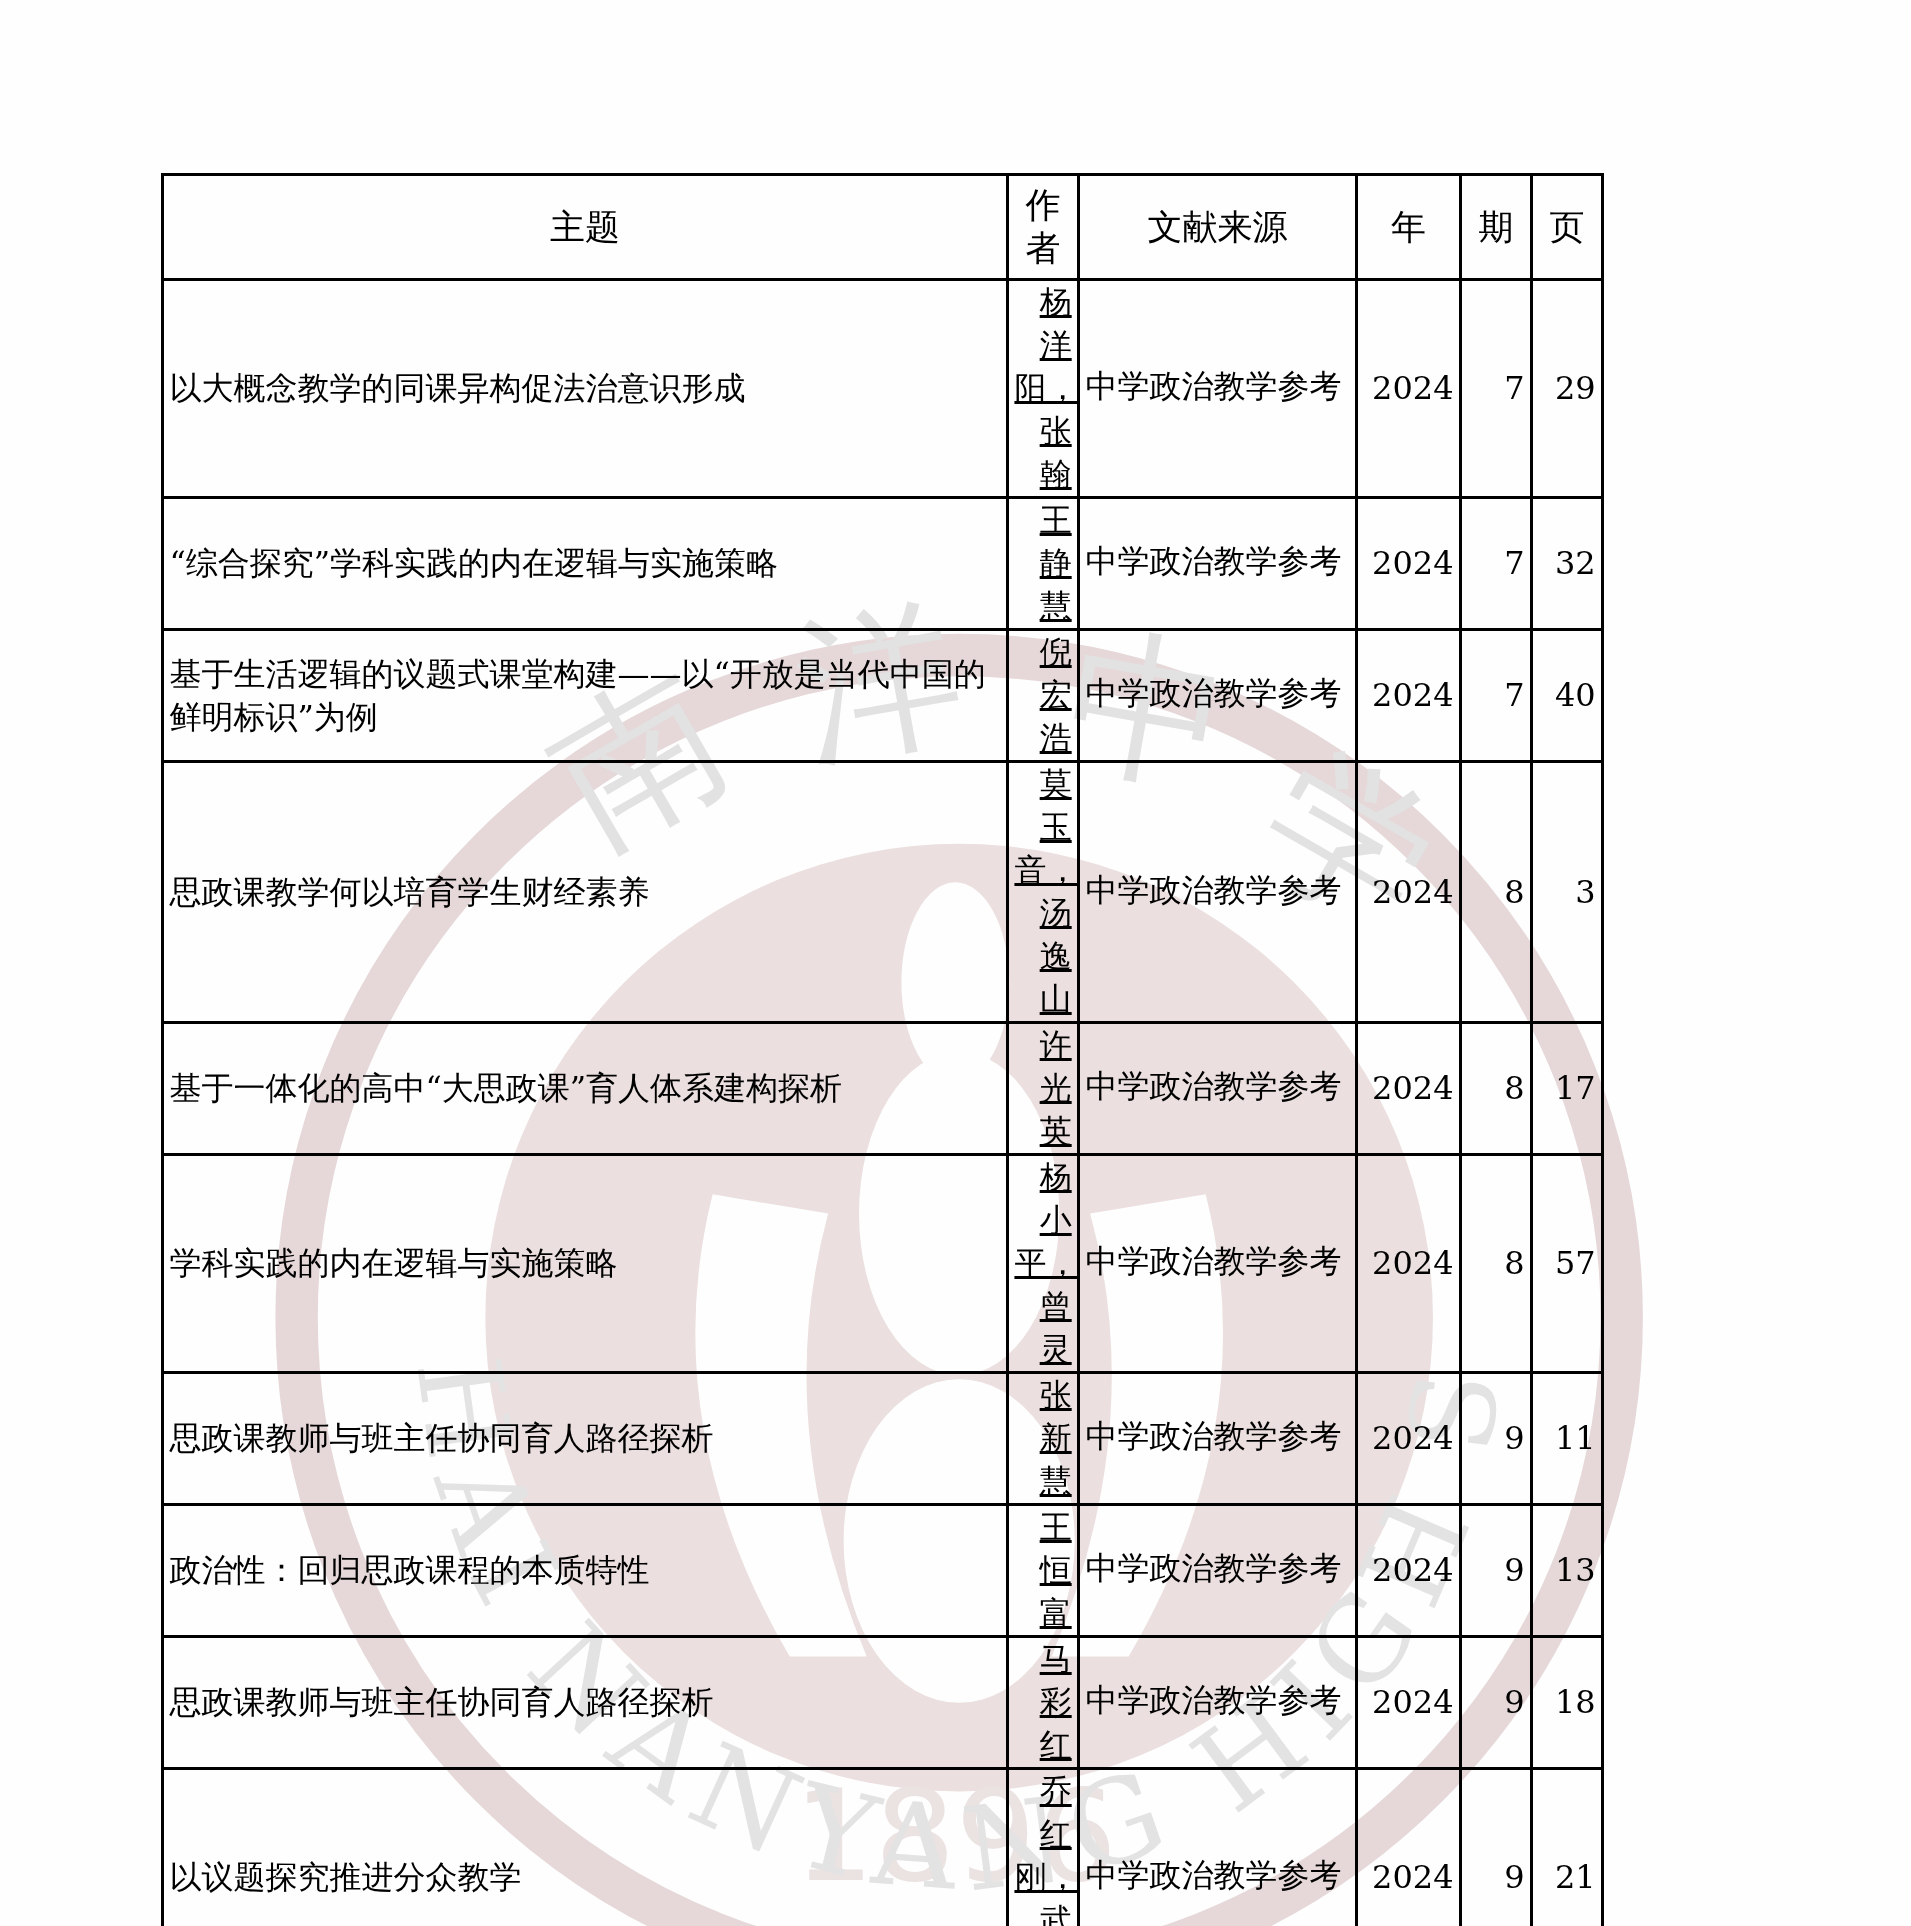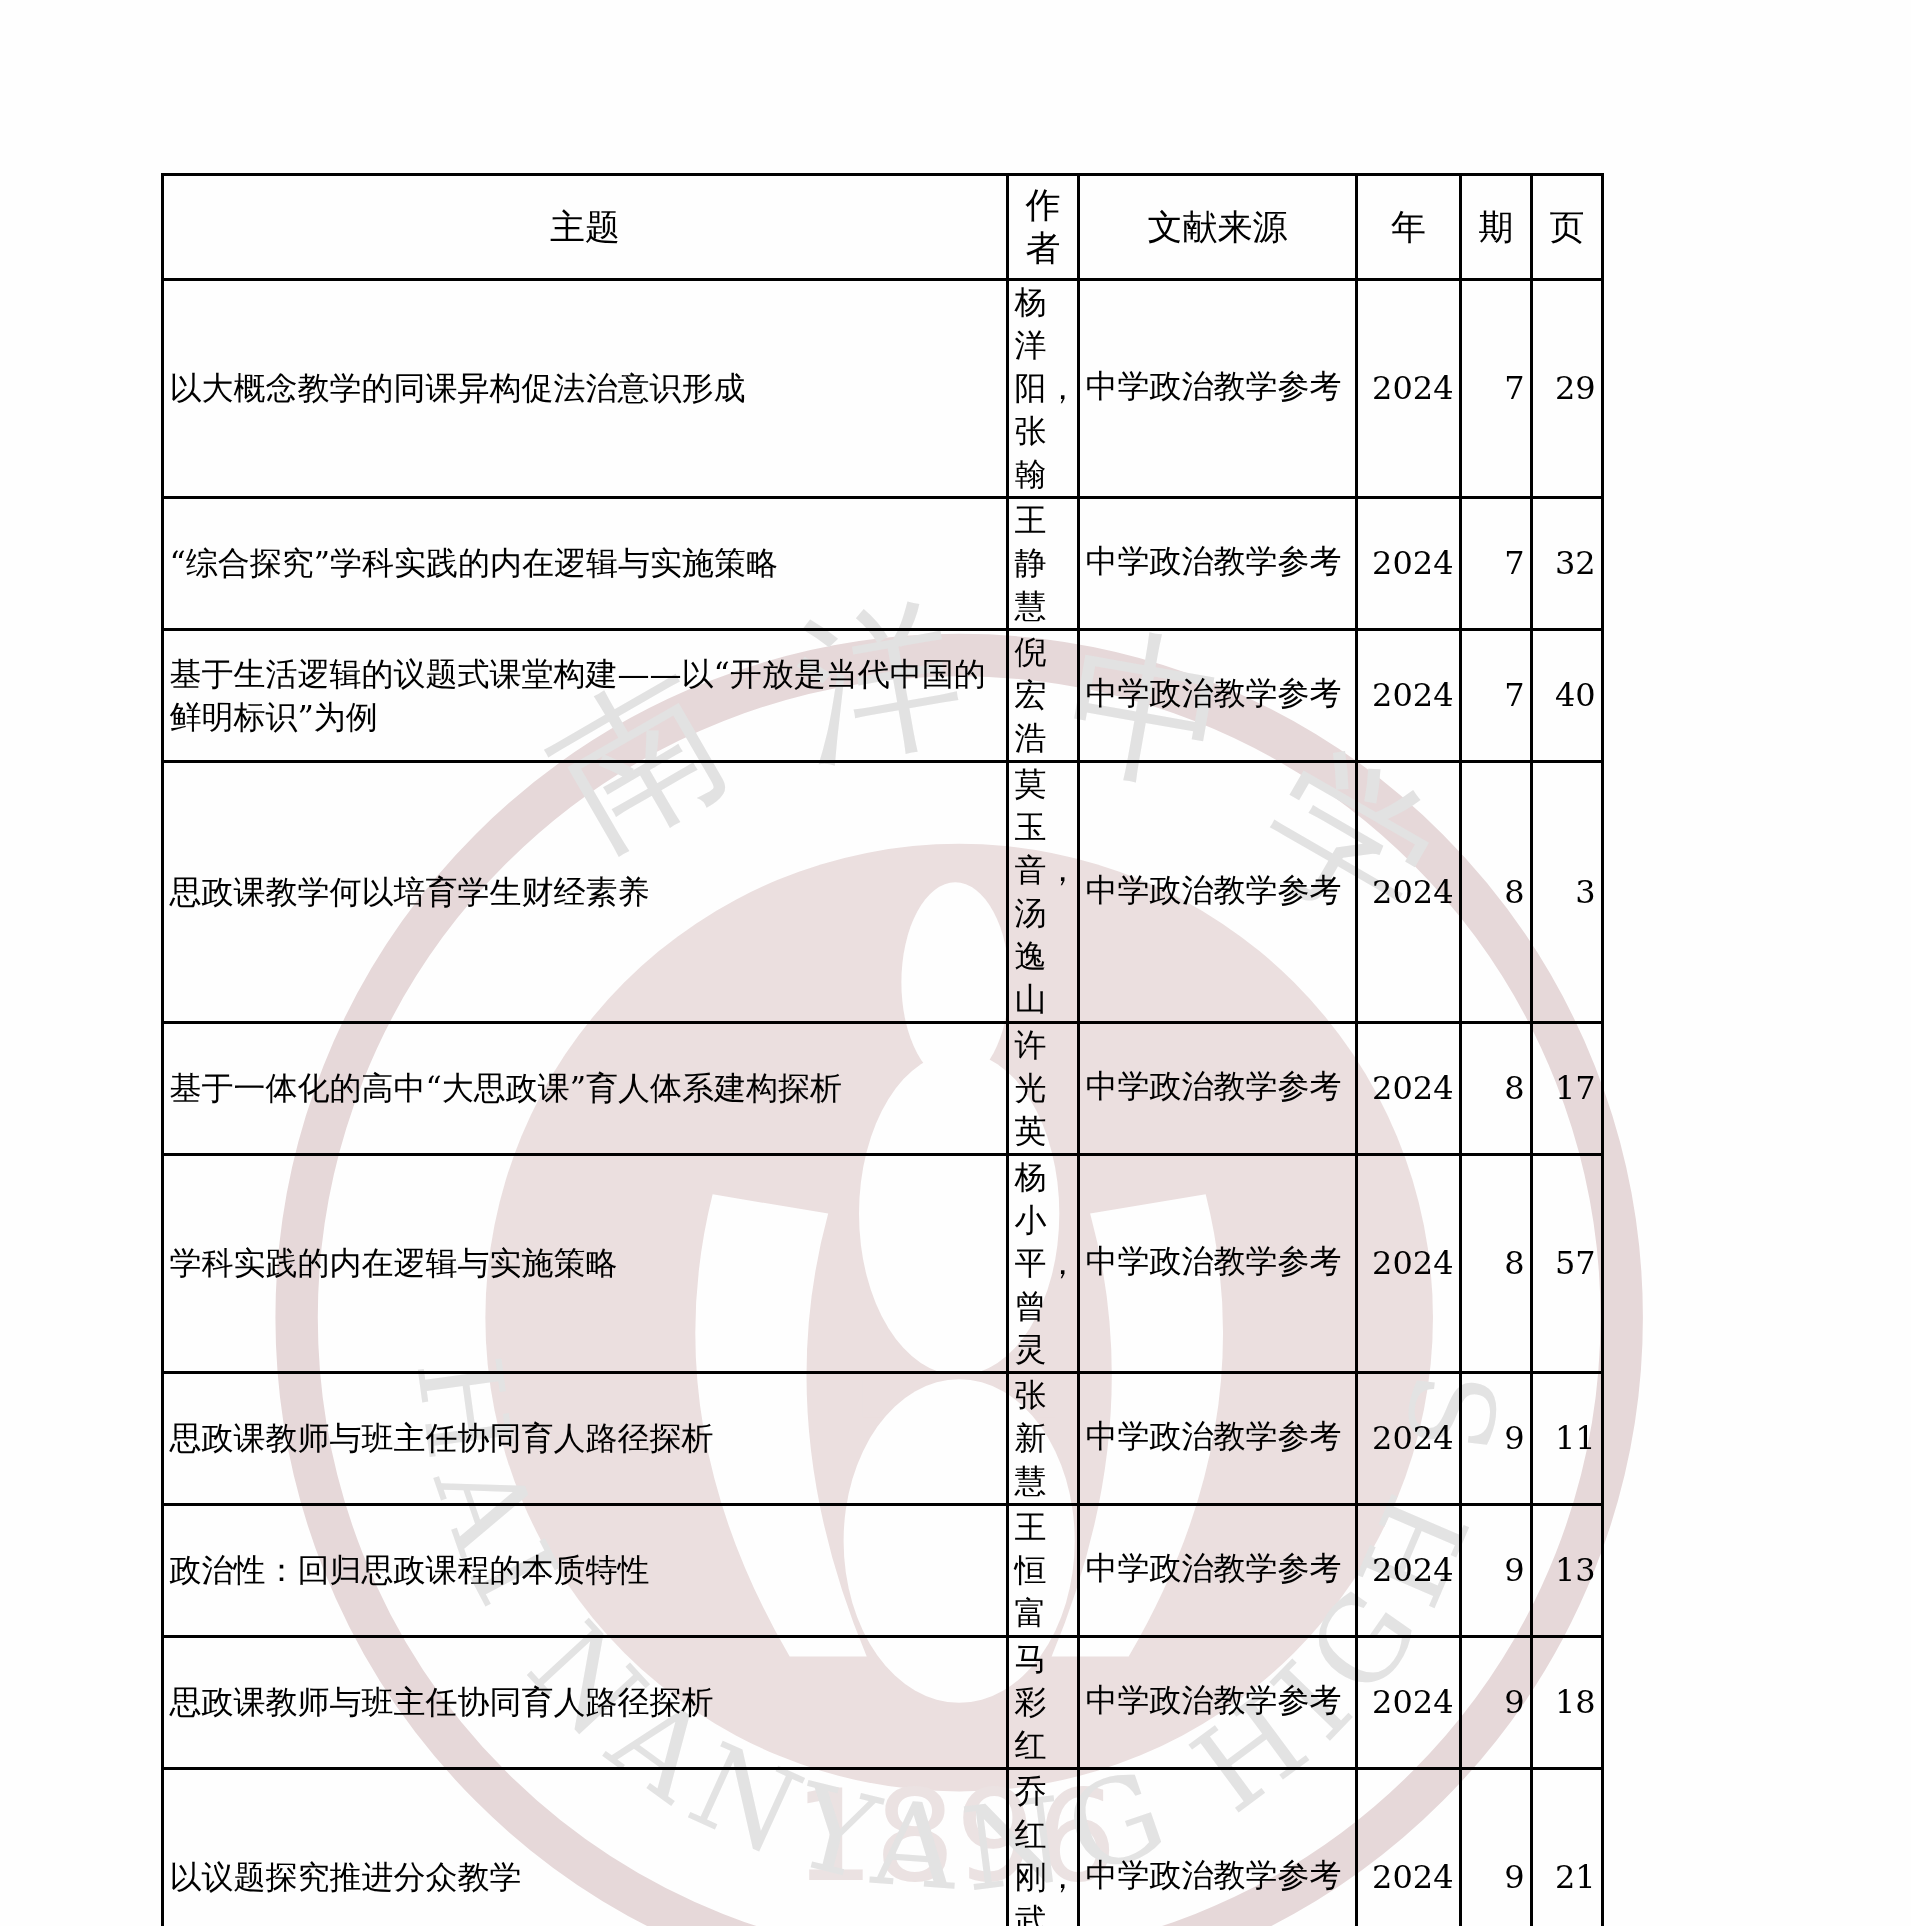--- a/index.html
+++ b/index.html
@@ -37,21 +37,21 @@
     padding: 0 5.4px;
     font-size: 32px;
     line-height: 43px;
     font-weight: normal;
     vertical-align: middle;
     background: transparent;
   }
   table.biblio th { height: 102px; text-align: center; font-size: 35px; }
   table.biblio td { height: 104px; }
   td.topic { text-align: left; }
-  td.author { text-align: left; }
+  td.author { text-align: right; text-decoration: underline; }
   td.source { text-align: left; font-family: Liberation Mono, monospace; }
   td.num { text-align: right; padding-right: 4.6px; font-family: "DejaVu Serif", serif; font-size: 32px; }
   col.c-topic { width: 821px; }
   col.c-author { width: 69px; }
   col.c-source { width: 270px; }
   col.c-year { width: 101px; }
   col.c-issue { width: 69px; }
   col.c-page { width: 69px; }
 </style>
 </head>

